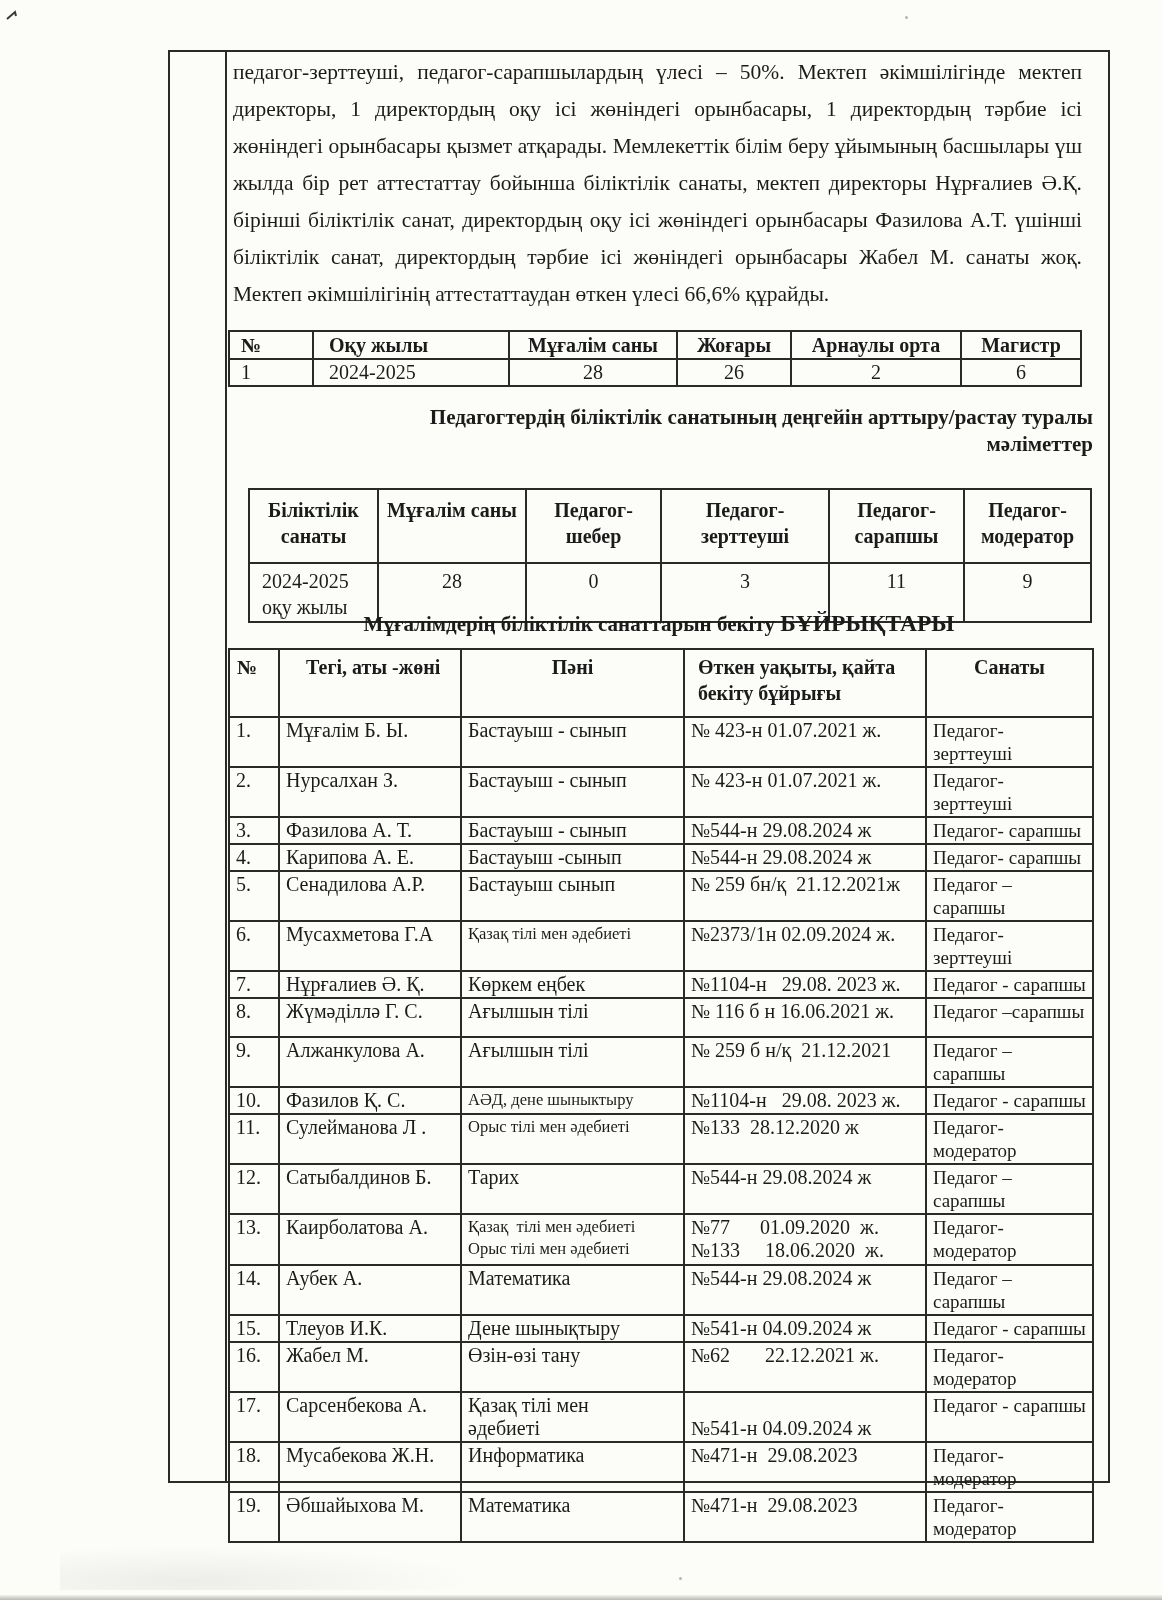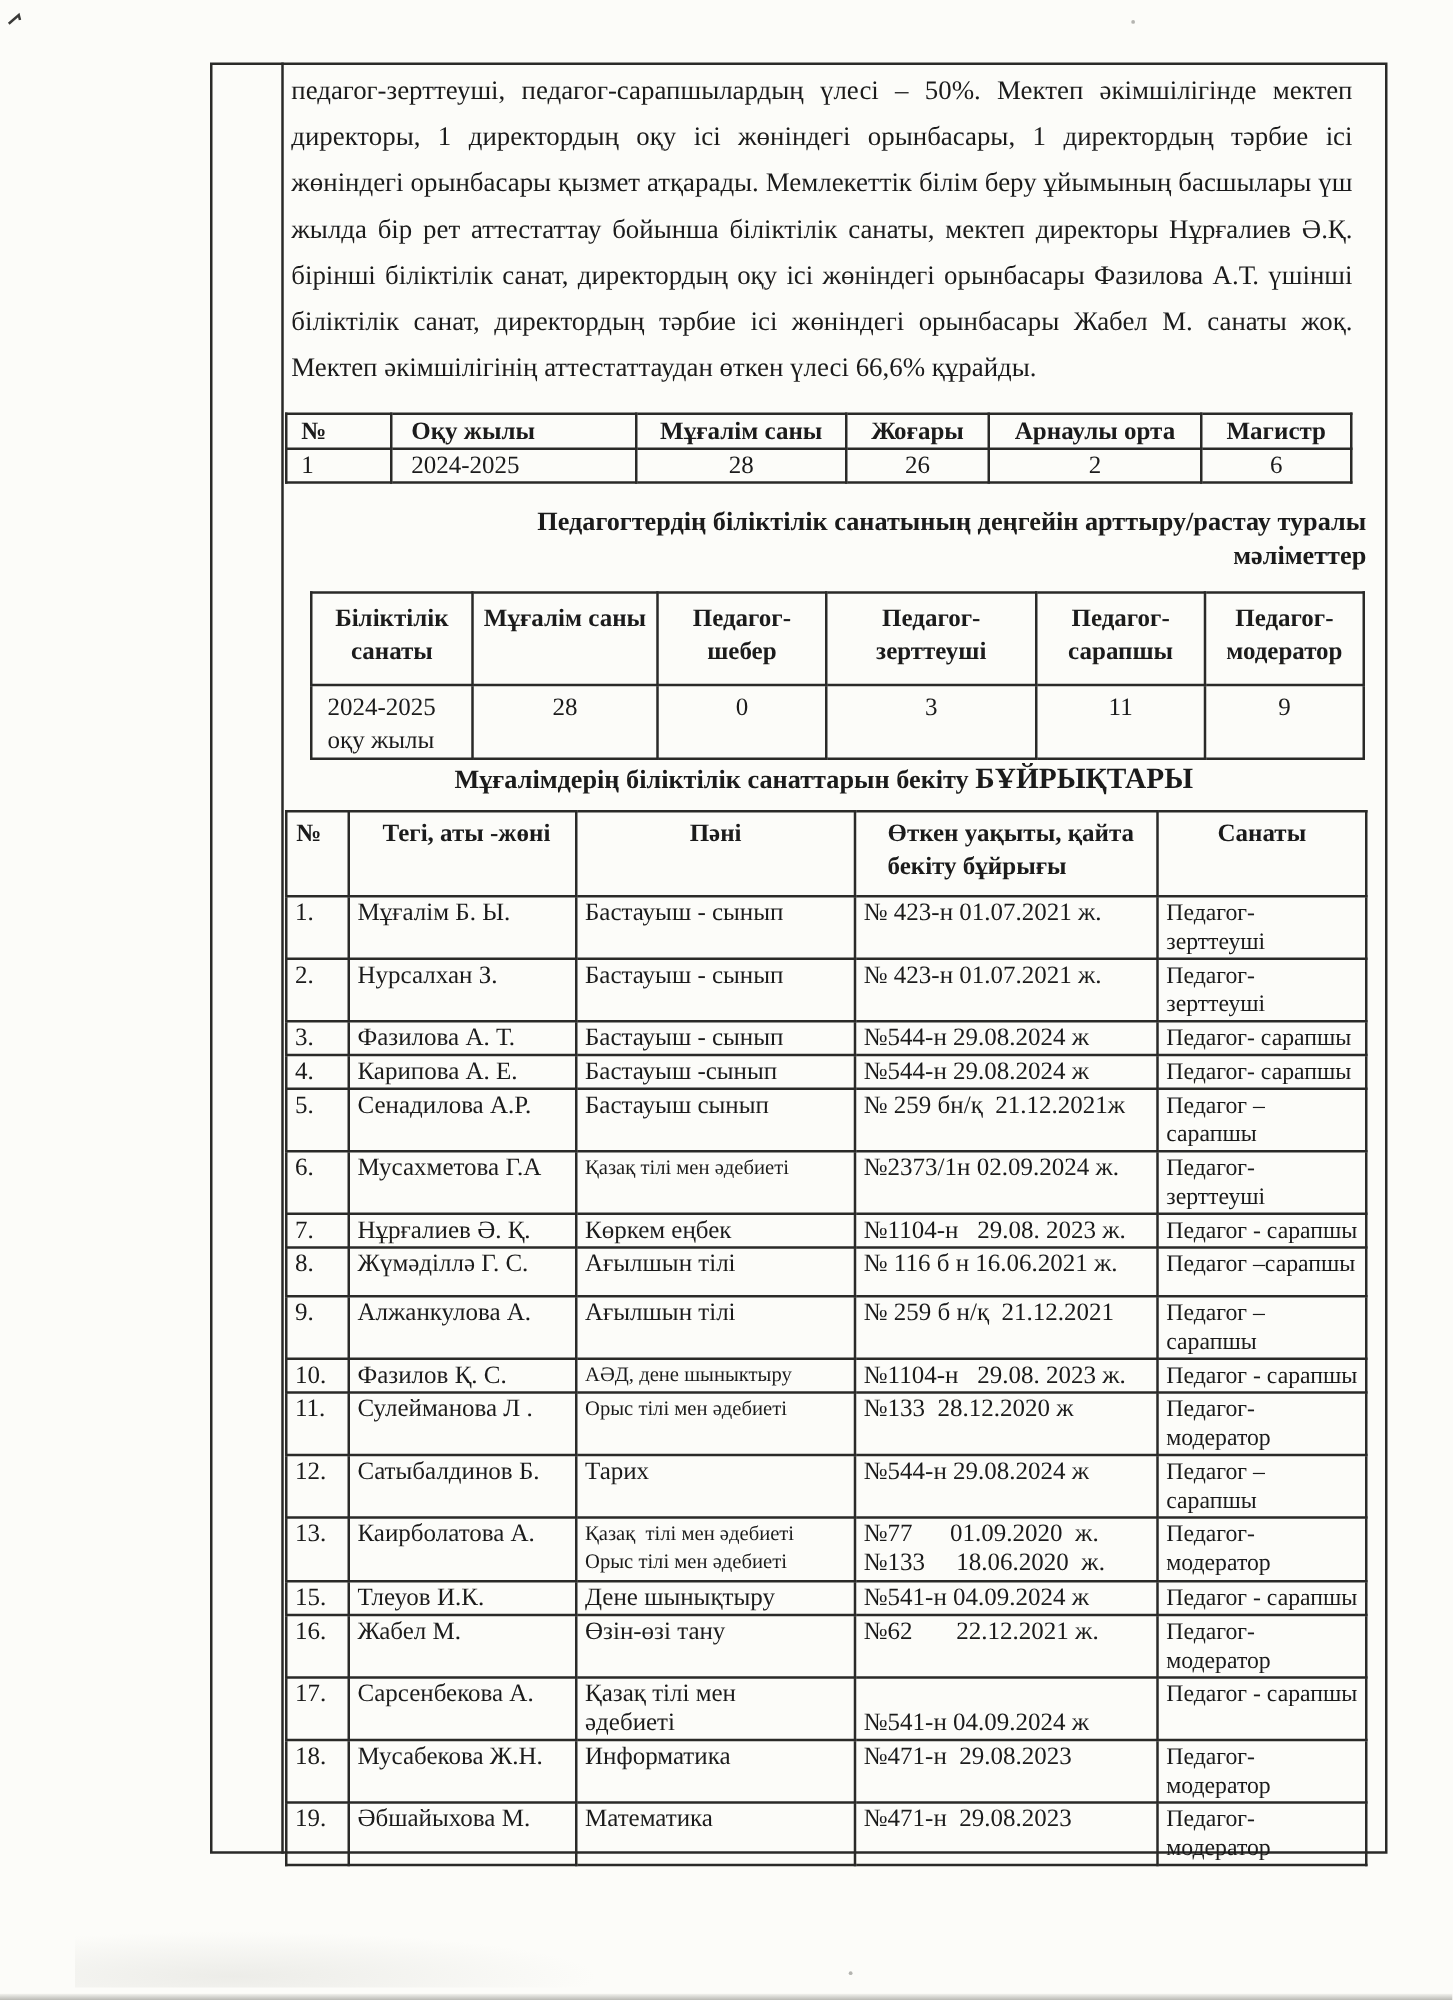--- a/index.html
+++ b/index.html
@@ -39,38 +39,38 @@
   .t1c0{text-align:left;padding-left:11px}
   .t1c1{text-align:left;padding-left:15px}
   .t1c2,.t1c3,.t1c4,.t1c5{text-align:center}
 
   
   .title2{position:absolute;left:225px;top:404px;width:868px;text-align:right;
     font-weight:bold;font-size:21px;line-height:27px}
   .title2 span{display:inline-block;max-width:700px}
 
   
-  .t2{left:248px;top:473px;width:842px;font-size:20px}
+  .t2{left:248px;top:488px;width:842px;font-size:20px}
   .t2 th{height:74px;vertical-align:top;padding-top:7px;text-align:center;line-height:26px}
   .t2 td{height:55px;vertical-align:top;padding-top:4px;white-space:pre-wrap;line-height:26px}
   .t2c0{text-align:left;padding-left:12px}
   .t2c1,.t2c2,.t2c3,.t2c4,.t2c5{text-align:center}
 
   
   .title3{position:absolute;left:225px;top:610px;width:868px;text-align:center;
     font-weight:bold;font-size:21px}
   .title3 .caps{font-size:23.5px}
 
   
   .t3{left:228px;top:648px;width:864px;font-size:20px}
   .t3 th{height:68px;vertical-align:top;padding:4px 6px;text-align:left;line-height:26px}
   .t3 th.hc0{padding-left:7px}
   .t3 th.hc1{padding-left:26px}
   .t3 th.hc2{text-align:center}
-  .t3 th.hc3{padding-left:25px}
+  .t3 th.hc3{padding-left:13px}
   .t3 th.hc4{text-align:center}
   .t3 td{height:25px;vertical-align:top;padding:1px 6px;white-space:pre-wrap;line-height:23px}
   .t3 tr.rt td{height:39px}
   .t3 tr.rx td{height:51px}
   .t3 tr.rx2 td{height:40px}
   .oc0{padding-left:14px}
   .oc1{padding-left:12px}
   .oc2{padding-left:9px}
   .oc3{padding-left:12px}
   .oc4{padding-left:9px;font-size:19px}
@@ -266,20 +266,27 @@
       <tr class="rx">
         <td class="oc0">13.</td>
         <td class="oc1">Каирболатова А.</td>
         <td class="oc2 sm">Қазақ  тілі мен әдебиеті
 Орыс тілі мен әдебиеті</td>
         <td class="oc3">№77      01.09.2020  ж.
 №133     18.06.2020  ж.</td>
         <td class="oc4">Педагог-модератор</td>
       </tr>
       <tr>
+        <td class="oc0">14.</td>
+        <td class="oc1">Аубек А.</td>
+        <td class="oc2">Математика</td>
+        <td class="oc3">№544-н 29.08.2024 ж</td>
+        <td class="oc4">Педагог – сарапшы</td>
+      </tr>
+      <tr>
         <td class="oc0">15.</td>
         <td class="oc1">Тлеуов И.К.</td>
         <td class="oc2">Дене шынықтыру</td>
         <td class="oc3">№541-н 04.09.2024 ж</td>
         <td class="oc4">Педагог - сарапшы</td>
       </tr>
       <tr>
         <td class="oc0">16.</td>
         <td class="oc1">Жабел М.</td>
         <td class="oc2">Өзін-өзі тану</td>

